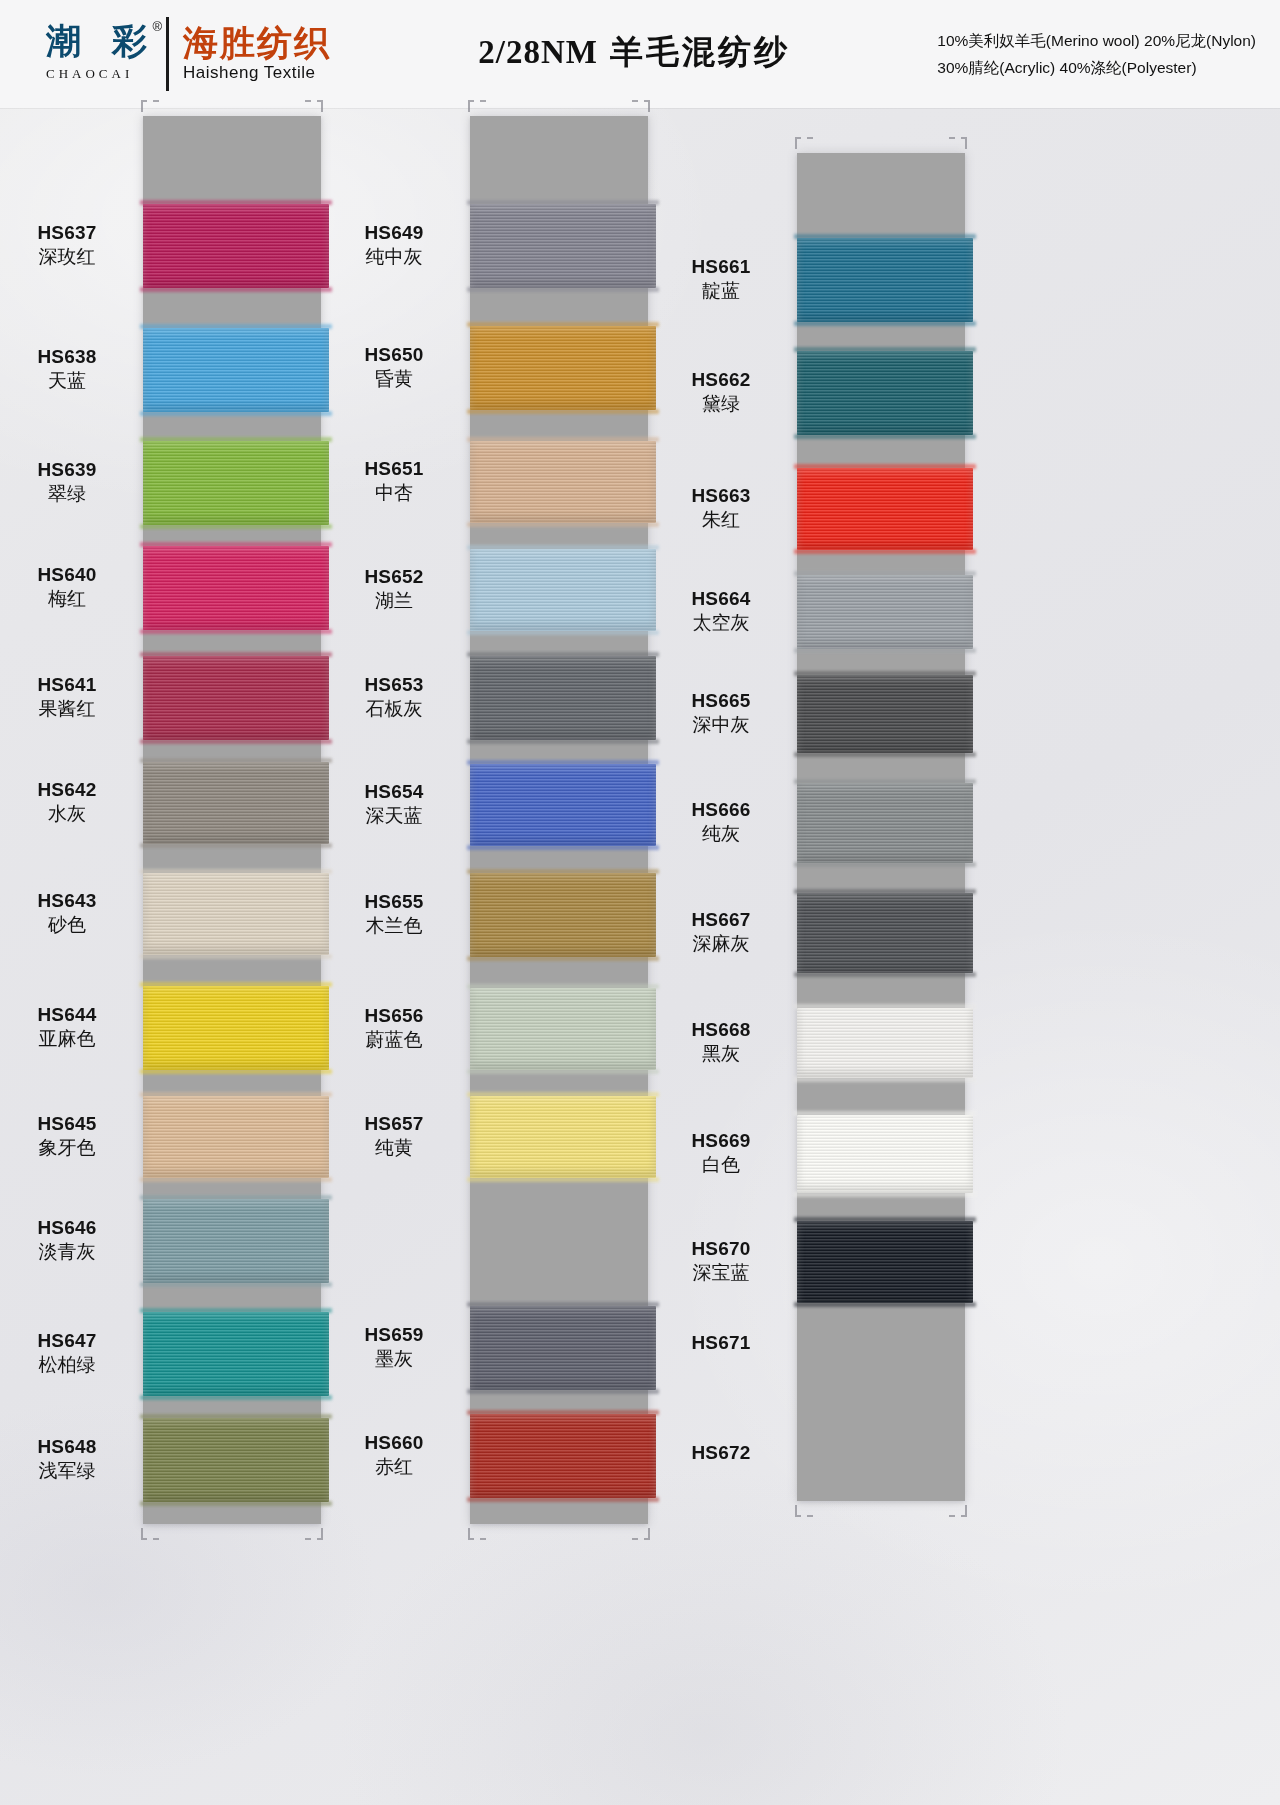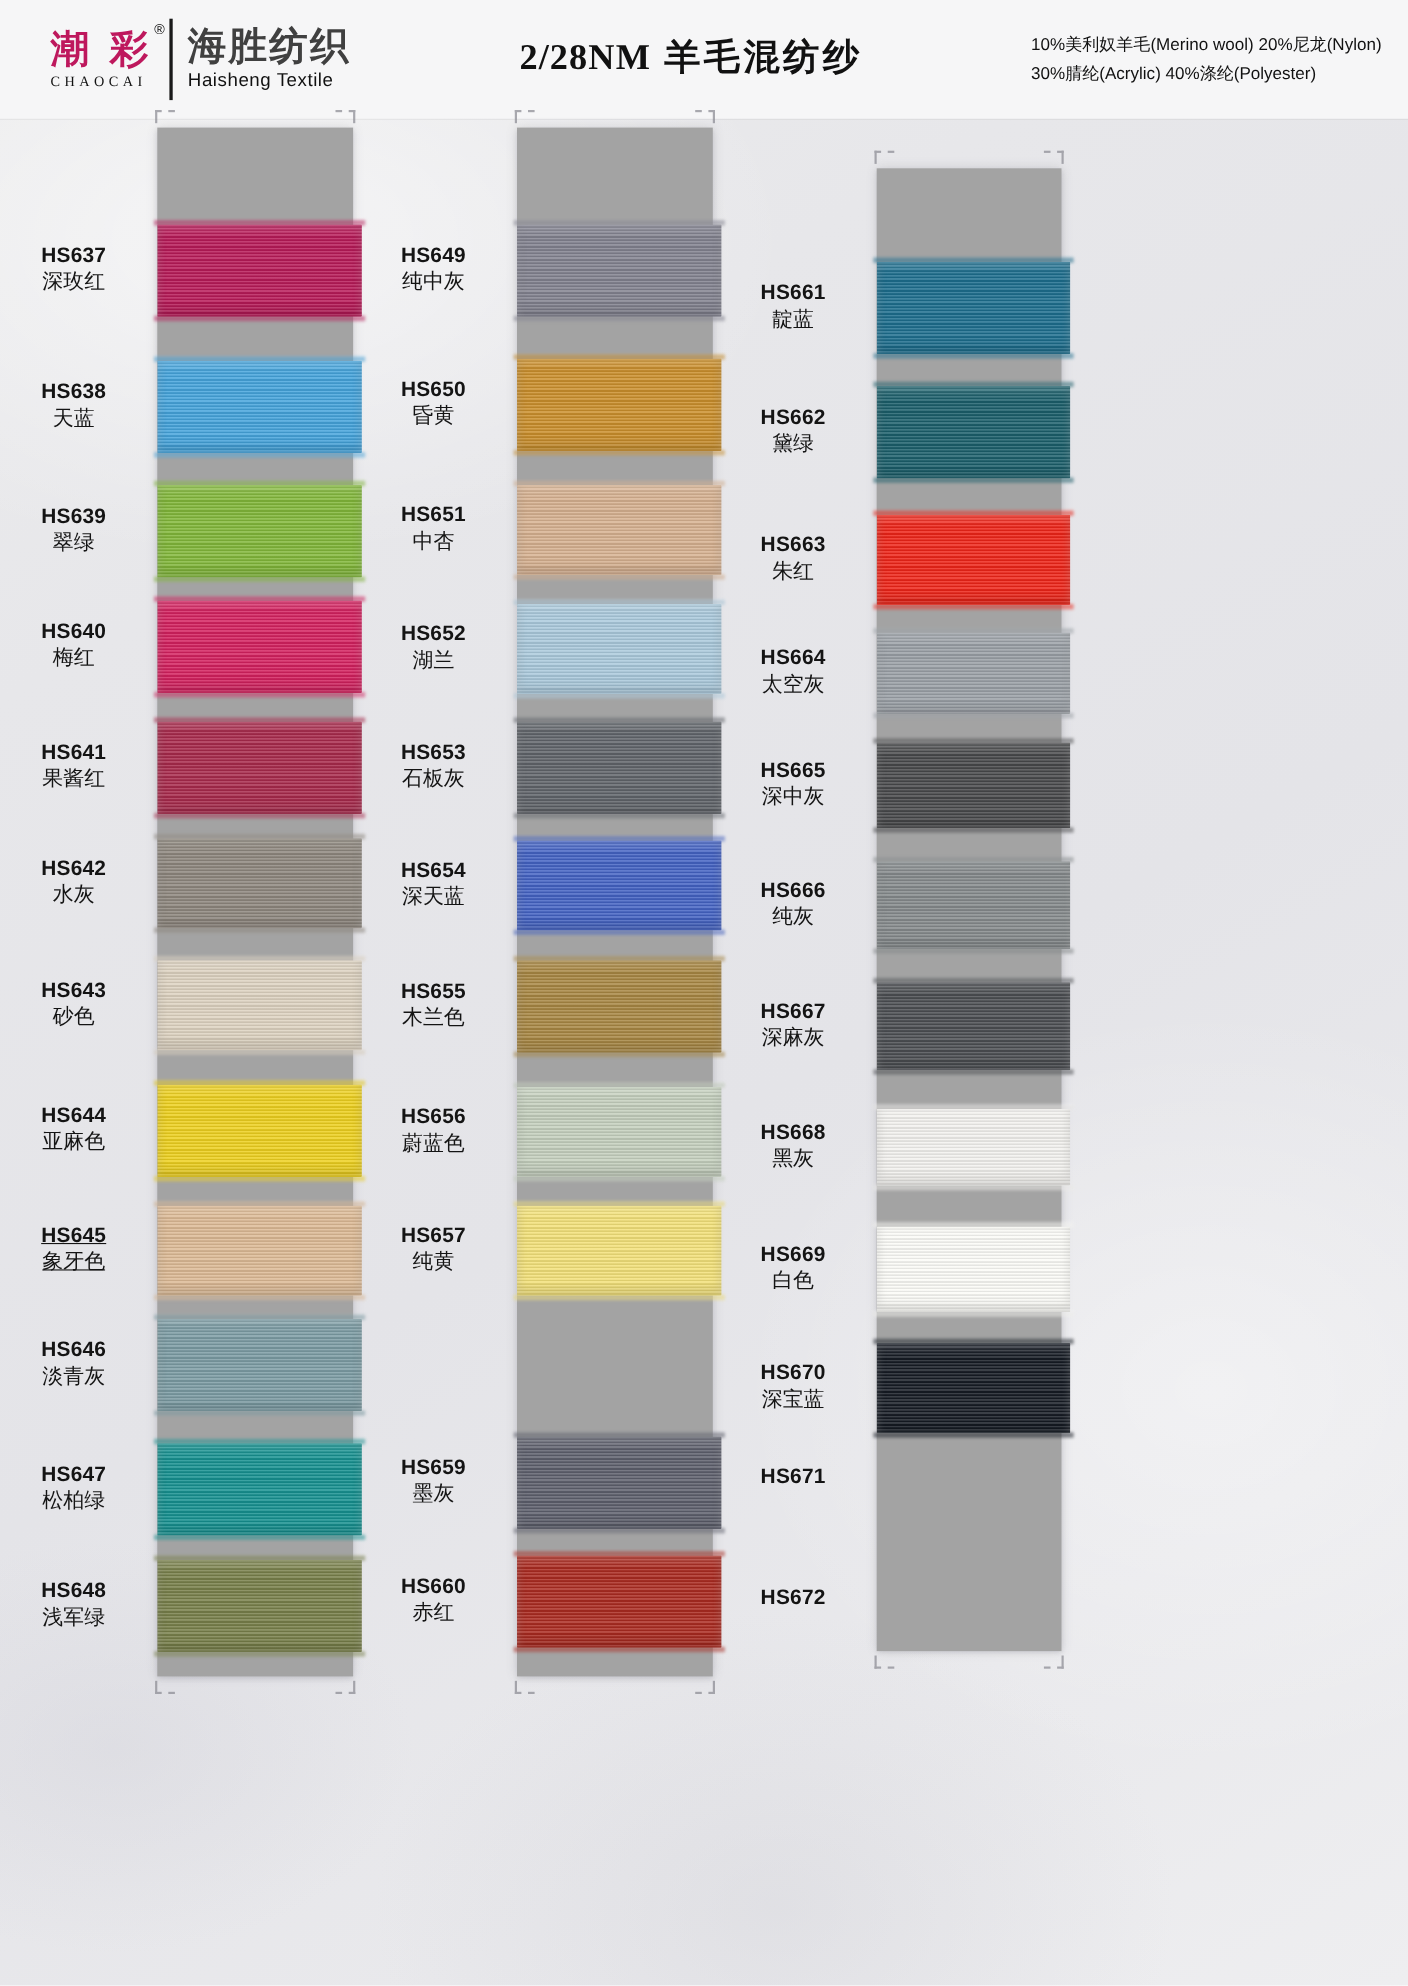--- a/index.html
+++ b/index.html
@@ -35,36 +35,36 @@
   .brand { display: flex; align-items: center; flex: 0 0 auto; }
   .brand-logo {
     position: relative;
     padding-right: 14px;
     margin-right: 14px;
     border-right: 3px solid #1a1a1a;
     height: 74px;
     display: flex; flex-direction: column; justify-content: center;
   }
   .brand-cn {
-    font-family: Liberation Serif, serif;
+    font-family: Liberation Mono, monospace;
     font-size: 35px; font-weight: bold; letter-spacing: 5px;
-    line-height: 1.0; color: #be185d;
+    line-height: 1.0; color: #0c4a6e;
   }
   .brand-reg {
     position: absolute; top: 2px; right: 4px;
     font-size: 13px; color: #111;
   }
   .brand-en-small {
     font-size: 13px; letter-spacing: 4px; color: #111;
     margin-top: 4px; font-family: "Liberation Serif", serif;
   }
   .brand-right { display: flex; flex-direction: column; justify-content: center; height: 74px; }
   .brand-cn2 {
     font-family: "DejaVu Sans", "Liberation Sans", sans-serif;
-    font-size: 35px; font-weight: bold; letter-spacing: 2px; color: #404040; line-height: 1.05;
+    font-size: 35px; font-weight: bold; letter-spacing: 2px; color: #c2410c; line-height: 1.05;
   }
   .brand-en2 {
     font-size: 17px; color: #111; letter-spacing: 0.5px; margin-top: 2px;
     font-family: "Liberation Sans", sans-serif;
   }
 
   .title-block {
     flex: 1 1 auto;
     display: flex; justify-content: center; align-items: center;
     padding-bottom: 4px;
@@ -239,21 +239,21 @@
         </div>
         <div class="row" style="position: absolute; left: 0px; right: 0px; top: 870px; height: 84px;">
           <div class="swatch" style="top: 0px; height: 84px; background-color: rgb(237, 208, 30);"></div>
           <div class="label left" style="top: 18px;">
             <span class="code">HS644</span>
             <span class="name">亚麻色</span>
           </div>
         </div>
         <div class="row" style="position: absolute; left: 0px; right: 0px; top: 980px; height: 82px;">
           <div class="swatch" style="top: 0px; height: 82px; background-color: rgb(221, 186, 149);"></div>
-          <div class="label left" style="top: 17px; text-decoration: underline;">
+          <div class="label left" style="top: 17px;">
             <span class="code">HS645</span>
             <span class="name">象牙色</span>
           </div>
         </div>
         <div class="row" style="position: absolute; left: 0px; right: 0px; top: 1083px; height: 84px;">
           <div class="swatch" style="top: 0px; height: 84px; background-color: rgb(124, 156, 164);"></div>
           <div class="label left" style="top: 18px;">
             <span class="code">HS646</span>
             <span class="name">淡青灰</span>
           </div>

